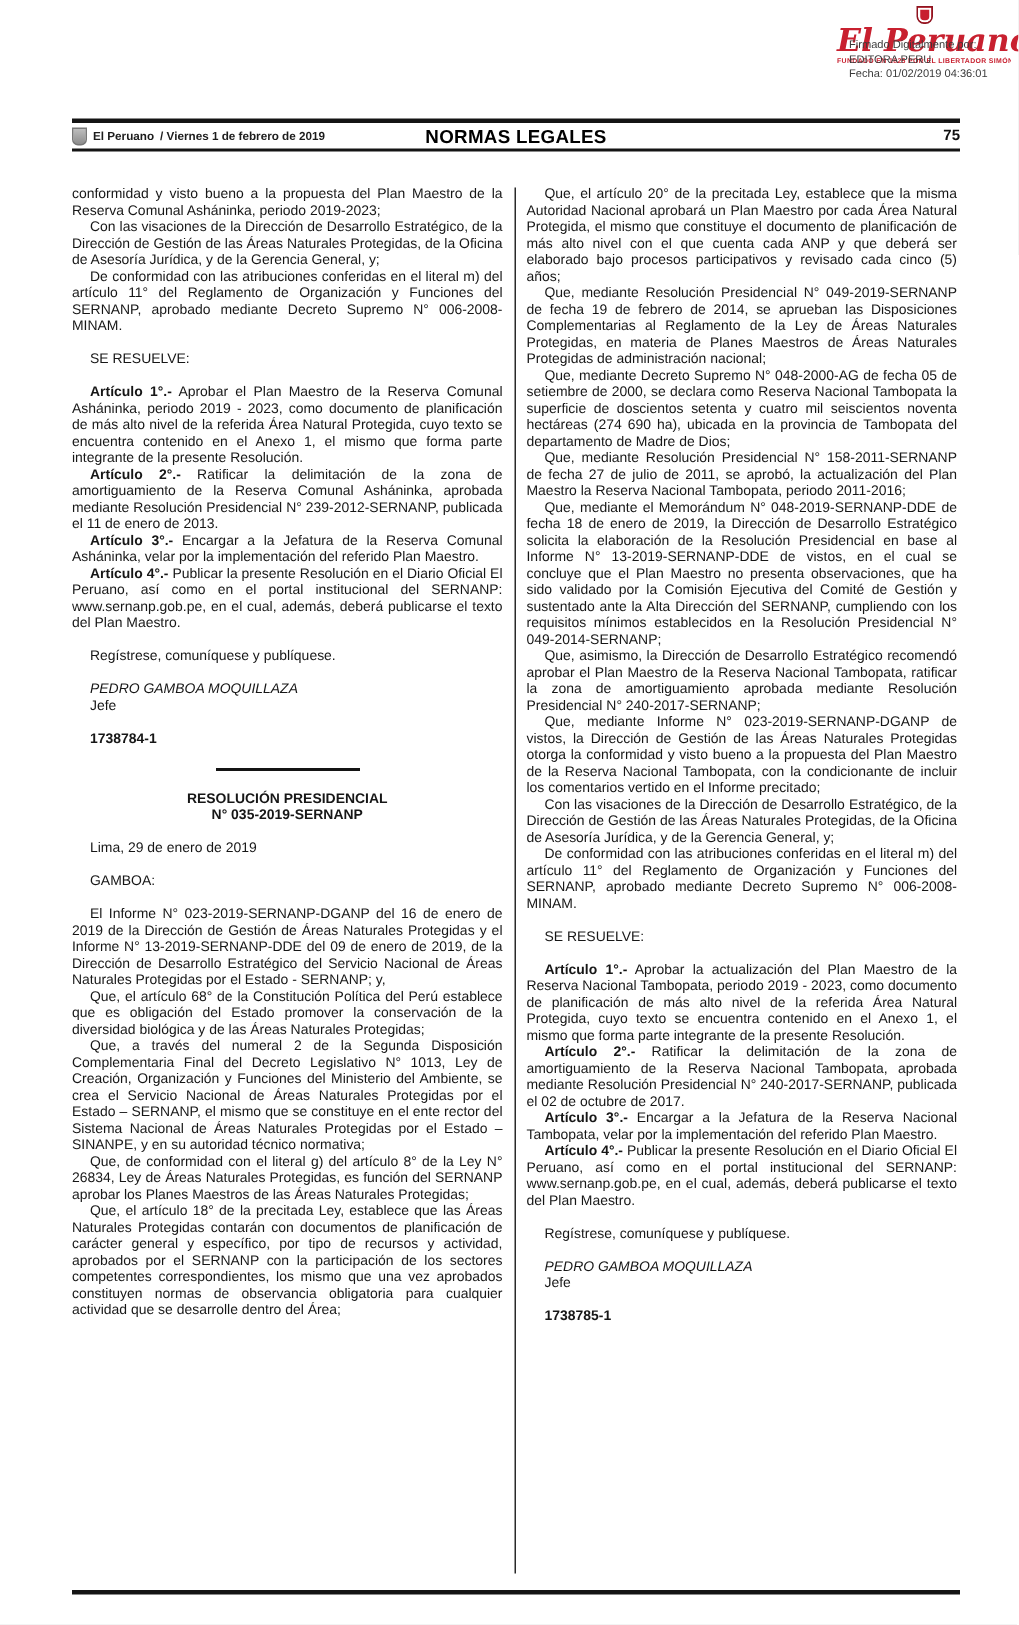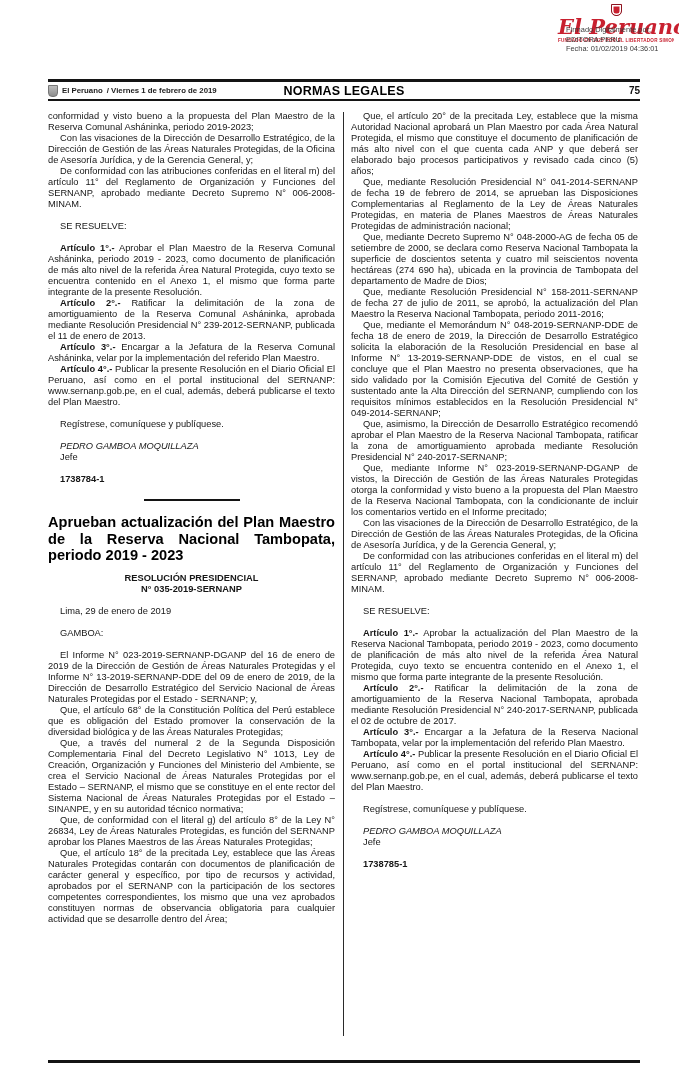--- a/index.html
+++ b/index.html
@@ -27,21 +27,21 @@
   .doc-signature{position:absolute;top:25px;left:566px;font-size:7.4px;line-height:9.6px;color:#3a3a3a;}
   
   .rule-top{margin-left:48px;width:592px;height:3px;background:#141414;}
   .header-bar{margin-left:48px;width:592px;height:17px;display:flex;align-items:center;}
   .header-left{width:215px;display:flex;align-items:center;gap:4px;font-size:7.8px;font-weight:bold;color:#1c1c1c;white-space:nowrap;}
   .mini-crest{width:8px;height:10px;background:linear-gradient(#bdbdbd,#8d8d8d);border:1px solid #777;border-radius:0 0 4px 4px;flex:none;}
   .header-center{flex:1;text-align:center;font-size:12.5px;font-weight:800;letter-spacing:.2px;color:#000000;}
   .header-right{width:215px;text-align:right;font-size:10px;font-weight:800;color:#101010;}
   .rule-bottom{margin-left:48px;width:592px;height:2px;background:#141414;}
   
-  .content{margin-left:48px;width:592px;display:flex;padding-top:10px;height:941px;}
+  .content{margin-left:48px;width:592px;display:flex;padding-top:23px;height:941px;}
   .col{width:287px;}
   .col-divider{width:1px;background:#2a2a2a;margin:1px 7px 16px 8px;}
   
   .blk{font-size:9.3px;line-height:11px;margin:0;}
   .p  {text-align:justify;text-indent:12px;}
   .pn {text-align:justify;}
   .label{text-indent:12px;margin:11px 0;}
   .plain{text-indent:12px;margin:11px 0;}
   .name{text-indent:12px;margin-top:11px;font-style:italic;}
   .role{text-indent:12px;}
@@ -92,35 +92,34 @@
         <div class="blk label">SE RESUELVE:</div>
         <div class="blk p"><b>Artículo 1°.-</b> Aprobar el Plan Maestro de la Reserva Comunal Asháninka, periodo 2019 - 2023, como documento de planificación de más alto nivel de la referida Área Natural Protegida, cuyo texto se encuentra contenido en el Anexo 1, el mismo que forma parte integrante de la presente Resolución.</div>
         <div class="blk p"><b>Artículo 2°.-</b> Ratificar la delimitación de la zona de amortiguamiento de la Reserva Comunal Asháninka, aprobada mediante Resolución Presidencial N° 239-2012-SERNANP, publicada el 11 de enero de 2013.</div>
         <div class="blk p"><b>Artículo 3°.-</b> Encargar a la Jefatura de la Reserva Comunal Asháninka, velar por la implementación del referido Plan Maestro.</div>
         <div class="blk p"><b>Artículo 4°.-</b> Publicar la presente Resolución en el Diario Oficial El Peruano, así como en el portal institucional del SERNANP: www.sernanp.gob.pe, en el cual, además, deberá publicarse el texto del Plan Maestro.</div>
         <div class="blk plain">Regístrese, comuníquese y publíquese.</div>
         <div class="blk name">PEDRO GAMBOA MOQUILLAZA</div>
         <div class="blk role">Jefe</div>
         <div class="blk code">1738784-1</div>
         <div class="blk divider"></div>
-        <div class="blk h1">Aprueban actualización del Plan Maestro de la Reserva Nacional Tambopata, periodo 2019 - 2023</div>
         <div class="blk cbt">RESOLUCIÓN PRESIDENCIAL</div>
         <div class="blk cbb">N° 035-2019-SERNANP</div>
         <div class="blk plain">Lima, 29 de enero de 2019</div>
         <div class="blk label">GAMBOA:</div>
         <div class="blk p">El Informe N° 023-2019-SERNANP-DGANP del 16 de enero de 2019 de la Dirección de Gestión de Áreas Naturales Protegidas y el Informe N° 13-2019-SERNANP-DDE del 09 de enero de 2019, de la Dirección de Desarrollo Estratégico del Servicio Nacional de Áreas Naturales Protegidas por el Estado - SERNANP; y,</div>
         <div class="blk p">Que, el artículo 68° de la Constitución Política del Perú establece que es obligación del Estado promover la conservación de la diversidad biológica y de las Áreas Naturales Protegidas;</div>
         <div class="blk p">Que, a través del numeral 2 de la Segunda Disposición Complementaria Final del Decreto Legislativo N° 1013, Ley de Creación, Organización y Funciones del Ministerio del Ambiente, se crea el Servicio Nacional de Áreas Naturales Protegidas por el Estado – SERNANP, el mismo que se constituye en el ente rector del Sistema Nacional de Áreas Naturales Protegidas por el Estado – SINANPE, y en su autoridad técnico normativa;</div>
         <div class="blk p">Que, de conformidad con el literal g) del artículo 8° de la Ley N° 26834, Ley de Áreas Naturales Protegidas, es función del SERNANP aprobar los Planes Maestros de las Áreas Naturales Protegidas;</div>
         <div class="blk p">Que, el artículo 18° de la precitada Ley, establece que las Áreas Naturales Protegidas contarán con documentos de planificación de carácter general y específico, por tipo de recursos y actividad, aprobados por el SERNANP con la participación de los sectores competentes correspondientes, los mismo que una vez aprobados constituyen normas de observancia obligatoria para cualquier actividad que se desarrolle dentro del Área;</div>
       </div>
     <div class="col-divider"></div>
     <div class="col">
         <div class="blk p">Que, el artículo 20° de la precitada Ley, establece que la misma Autoridad Nacional aprobará un Plan Maestro por cada Área Natural Protegida, el mismo que constituye el documento de planificación de más alto nivel con el que cuenta cada ANP y que deberá ser elaborado bajo procesos participativos y revisado cada cinco (5) años;</div>
-        <div class="blk p">Que, mediante Resolución Presidencial N° 041-2014-SERNANP de fecha 19 de febrero de 2014, se aprueban las Disposiciones Complementarias al Reglamento de la Ley de Áreas Naturales Protegidas, en materia de Planes Maestros de Áreas Naturales Protegidas de administración nacional;</div>
+        <div class="blk p">Que, mediante Resolución Presidencial N° 049-2019-SERNANP de fecha 19 de febrero de 2014, se aprueban las Disposiciones Complementarias al Reglamento de la Ley de Áreas Naturales Protegidas, en materia de Planes Maestros de Áreas Naturales Protegidas de administración nacional;</div>
         <div class="blk p">Que, mediante Decreto Supremo N° 048-2000-AG de fecha 05 de setiembre de 2000, se declara como Reserva Nacional Tambopata la superficie de doscientos setenta y cuatro mil seiscientos noventa hectáreas (274 690 ha), ubicada en la provincia de Tambopata del departamento de Madre de Dios;</div>
         <div class="blk p">Que, mediante Resolución Presidencial N° 158-2011-SERNANP de fecha 27 de julio de 2011, se aprobó, la actualización del Plan Maestro la Reserva Nacional Tambopata, periodo 2011-2016;</div>
         <div class="blk p">Que, mediante el Memorándum N° 048-2019-SERNANP-DDE de fecha 18 de enero de 2019, la Dirección de Desarrollo Estratégico solicita la elaboración de la Resolución Presidencial en base al Informe N° 13-2019-SERNANP-DDE de vistos, en el cual se concluye que el Plan Maestro no presenta observaciones, que ha sido validado por la Comisión Ejecutiva del Comité de Gestión y sustentado ante la Alta Dirección del SERNANP, cumpliendo con los requisitos mínimos establecidos en la Resolución Presidencial N° 049-2014-SERNANP;</div>
         <div class="blk p">Que, asimismo, la Dirección de Desarrollo Estratégico recomendó aprobar el Plan Maestro de la Reserva Nacional Tambopata, ratificar la zona de amortiguamiento aprobada mediante Resolución Presidencial N° 240-2017-SERNANP;</div>
         <div class="blk p">Que, mediante Informe N° 023-2019-SERNANP-DGANP de vistos, la Dirección de Gestión de las Áreas Naturales Protegidas otorga la conformidad y visto bueno a la propuesta del Plan Maestro de la Reserva Nacional Tambopata, con la condicionante de incluir los comentarios vertido en el Informe precitado;</div>
         <div class="blk p">Con las visaciones de la Dirección de Desarrollo Estratégico, de la Dirección de Gestión de las Áreas Naturales Protegidas, de la Oficina de Asesoría Jurídica, y de la Gerencia General, y;</div>
         <div class="blk p">De conformidad con las atribuciones conferidas en el literal m) del artículo 11° del Reglamento de Organización y Funciones del SERNANP, aprobado mediante Decreto Supremo N° 006-2008-MINAM.</div>
         <div class="blk label">SE RESUELVE:</div>
         <div class="blk p"><b>Artículo 1°.-</b> Aprobar la actualización del Plan Maestro de la Reserva Nacional Tambopata, periodo 2019 - 2023, como documento de planificación de más alto nivel de la referida Área Natural Protegida, cuyo texto se encuentra contenido en el Anexo 1, el mismo que forma parte integrante de la presente Resolución.</div>
         <div class="blk p"><b>Artículo 2°.-</b> Ratificar la delimitación de la zona de amortiguamiento de la Reserva Nacional Tambopata, aprobada mediante Resolución Presidencial N° 240-2017-SERNANP, publicada el 02 de octubre de 2017.</div>

